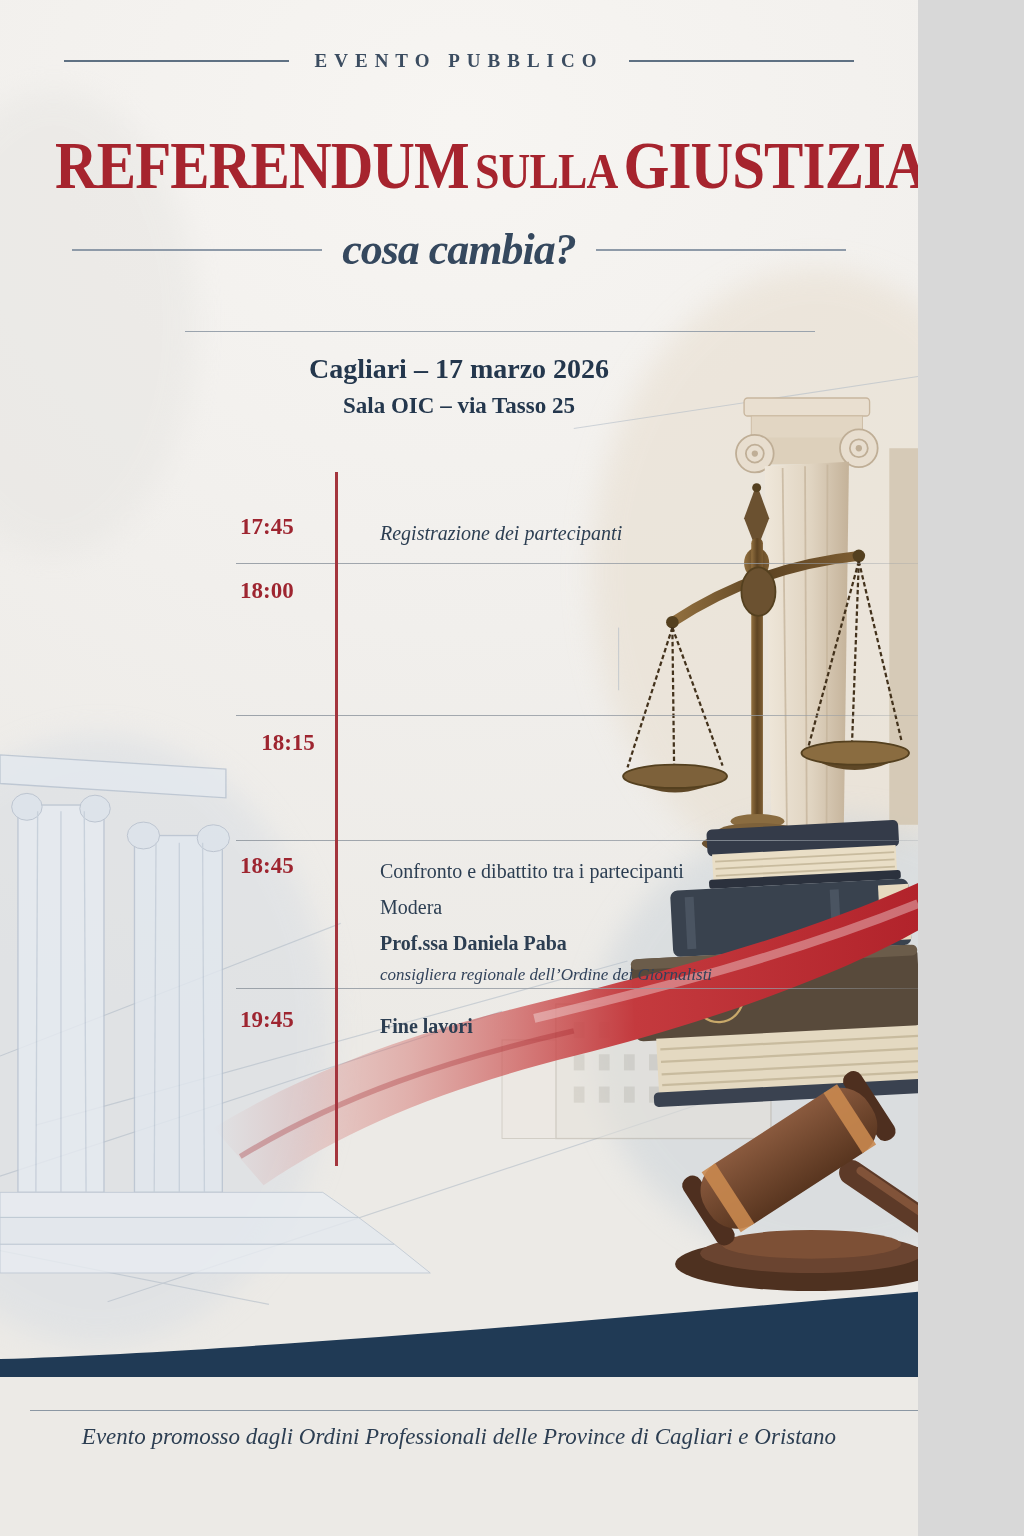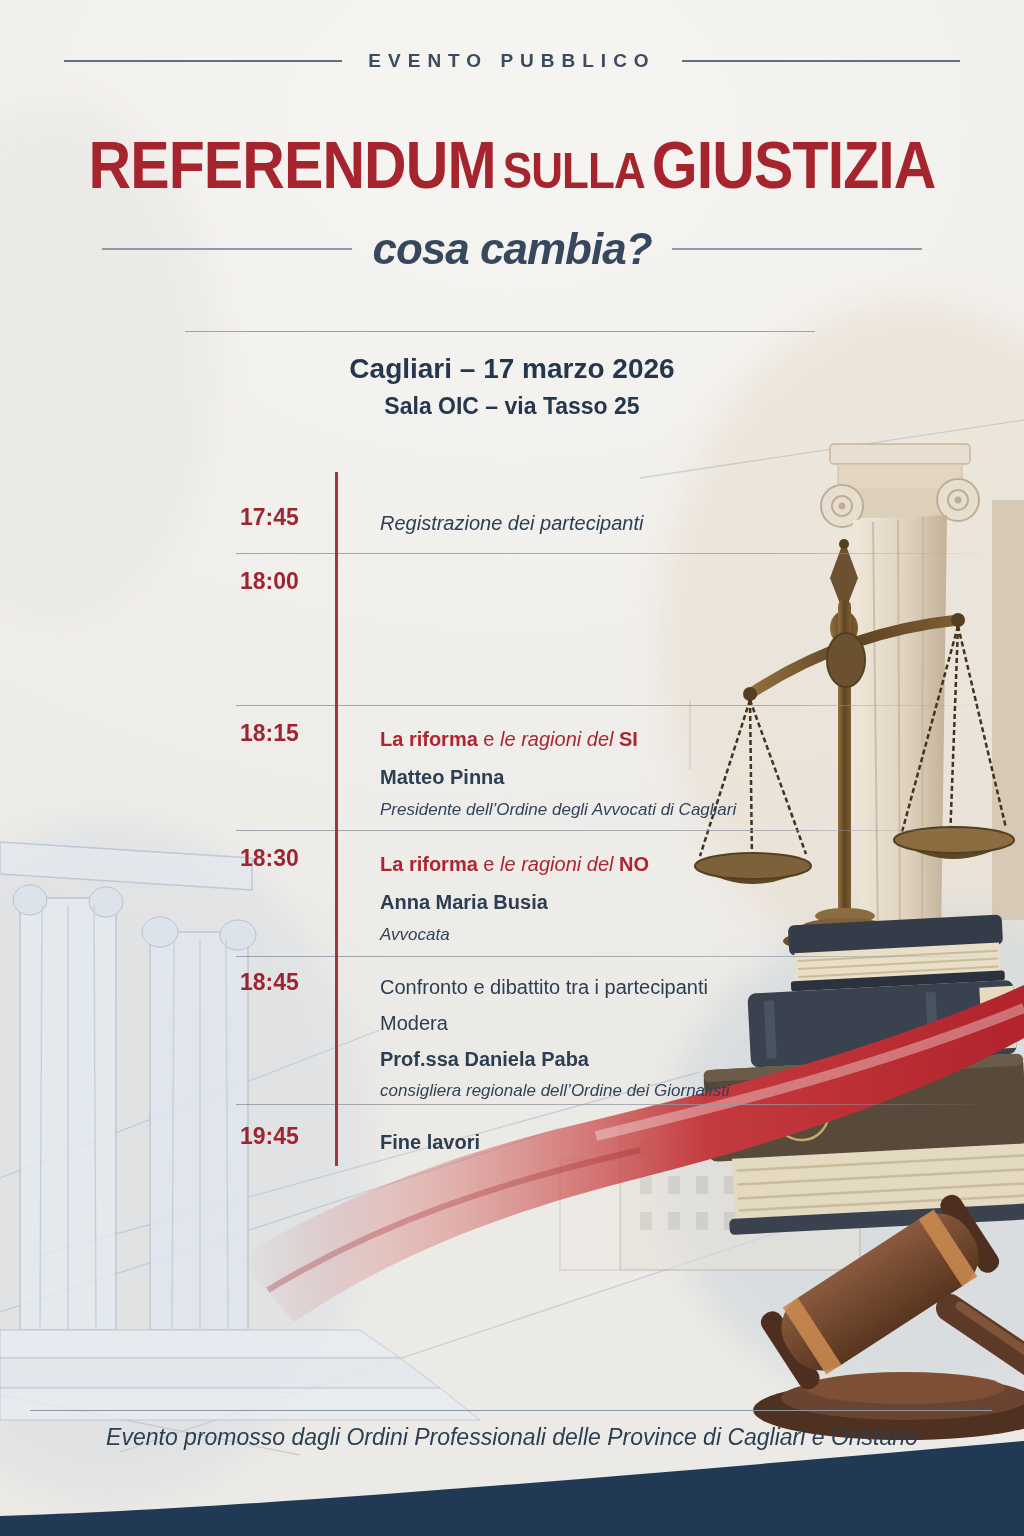--- a/index.html
+++ b/index.html
@@ -1,18 +1,18 @@
 <!DOCTYPE html>
 <html><head>
 <meta charset="utf-8">
 <style>
   html,body{margin:0;padding:0;background:#d8d8d8;}
   .poster{
-    position:relative;width:1024px;height:1536px;overflow:hidden;
-    font-family:Liberation Sans, sans-serif;color:#2c3e52;
+    position:relative;width:918px;height:1536px;overflow:hidden;
+    font-family:Liberation Serif, serif;color:#2c3e52;
     background:
       radial-gradient(120% 60% at 50% 8%, #f7f5f2 0%, #f1efec 55%, #eceae6 100%);
   }
   .illus{position:absolute;inset:0;z-index:0;pointer-events:none;}
   .content{position:absolute;inset:0;z-index:2;}
 
   
   .kicker-row{position:absolute;top:50px;left:0;right:0;display:flex;align-items:center;gap:26px;padding:0 64px;}
   .kicker-line{flex:1;height:0;border-top:2px solid #5f7183;}
   .kicker-text{font-size:19px;font-weight:700;letter-spacing:7px;color:#3b4c60;white-space:nowrap;}
@@ -29,31 +29,31 @@
   
   .tagline{position:absolute;top:283px;left:0;right:0;text-align:center;font-style:italic;font-size:23px;color:#32455a;letter-spacing:.2px;}
   .tagline-divider{position:absolute;top:331px;left:185px;width:630px;border-top:1.5px solid #9aa3ad;}
 
   
   .event-info{position:absolute;top:353px;left:0;right:0;text-align:center;color:#24374d;}
   .date-line{font-size:28px;font-weight:700;}
   .venue-line{font-size:23px;font-weight:700;margin-top:8px;}
 
   
-  .schedule{position:absolute;top:488px;left:240px;width:765px;}
+  .schedule{position:absolute;top:498px;left:240px;width:765px;}
   .redline{position:absolute;top:472px;left:335px;width:3px;height:694px;background:#a4353d;z-index:3;}
   .row{position:relative;display:flex;}
   .row::after{content:"";position:absolute;left:-4px;right:10px;bottom:0;height:1.5px;
     background:linear-gradient(90deg,rgba(148,155,163,.9) 0%,rgba(148,155,163,.75) 70%,rgba(148,155,163,0) 100%);}
   .row.last::after{display:none;}
   .time{flex:0 0 96px;font-weight:700;font-size:23px;color:#9e2530;}
   .cell{flex:1;padding-left:44px;}
   .r1{min-height:66px;}  .r1 .time,.r1 .cell{padding-top:16px;}
   .r2{min-height:152px;} .r2 .time,.r2 .cell{padding-top:14px;}
-  .r3{min-height:125px;} .r3 .time,.r3 .cell{padding-top:14px;}
+  .r3{min-height:125px;text-align:center;} .r3 .time,.r3 .cell{padding-top:14px;}
   .r4{min-height:126px;} .r4 .time,.r4 .cell{padding-top:14px;}
   .r5{min-height:146px;} .r5 .time,.r5 .cell{padding-top:12px;}
   .r6{min-height:78px;}  .r6 .time,.r6 .cell{padding-top:18px;}
   .ln{font-size:20px;line-height:38px;color:#2c3e52;}
   .ln.tight{line-height:36px;}
   .italic{font-style:italic;}
   .bold{font-weight:700;}
   .red{color:#ac2530;}
   .role{font-size:17px;line-height:28px;font-style:italic;color:#31425a;}
   .tp-b{font-weight:700;}
@@ -282,35 +282,22 @@
           <div class="ln italic">Registrazione dei partecipanti</div>
         </div>
       </div>
 
       <div class="row r2">
         <div class="time">18:00</div>
       </div>
 
       <div class="row r3">
         <div class="time">18:15</div>
-        <div class="cell">
-          <div class="ln red"><span class="tp-b">La riforma </span><span class="tp-r">e </span><span class="tp-i">le ragioni del </span><span class="tp-b">SI</span></div>
-          <div class="ln bold">Matteo Pinna</div>
-          <div class="role">Presidente dell’Ordine degli Avvocati di Cagliari</div>
-        </div>
-      </div>
-
-      <div class="row r4">
-        <div class="time">18:30</div>
-        <div class="cell">
-          <div class="ln red"><span class="tp-b">La riforma </span><span class="tp-r">e </span><span class="tp-i">le ragioni del </span><span class="tp-b">NO</span></div>
-          <div class="ln bold">Anna Maria Busia</div>
-          <div class="role">Avvocata</div>
-        </div>
-      </div>
+      </div>
+
 
       <div class="row r5">
         <div class="time">18:45</div>
         <div class="cell">
           <div class="ln tight">Confronto e dibattito tra i partecipanti</div>
           <div class="ln tight">Modera</div>
           <div class="ln tight bold">Prof.ssa Daniela Paba</div>
           <div class="role">consigliera regionale dell’Ordine dei Giornalisti</div>
         </div>
       </div>

